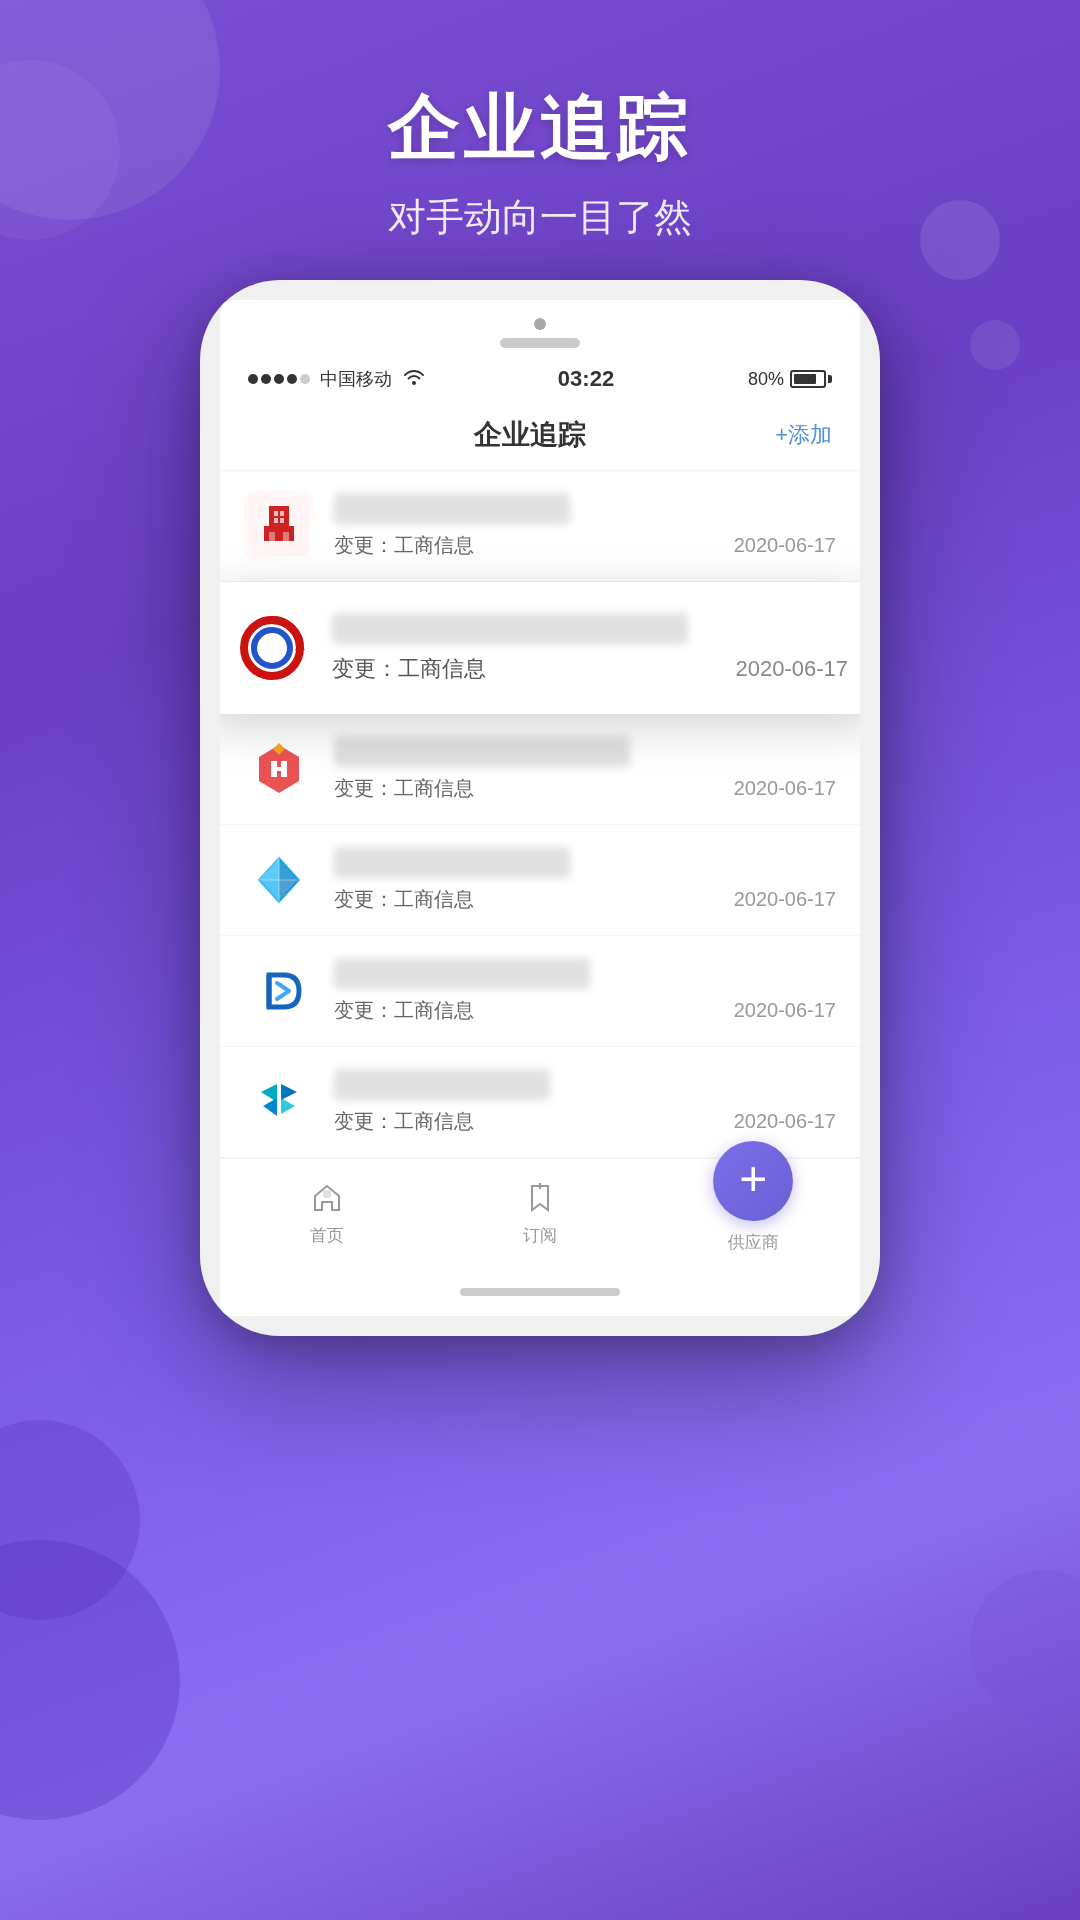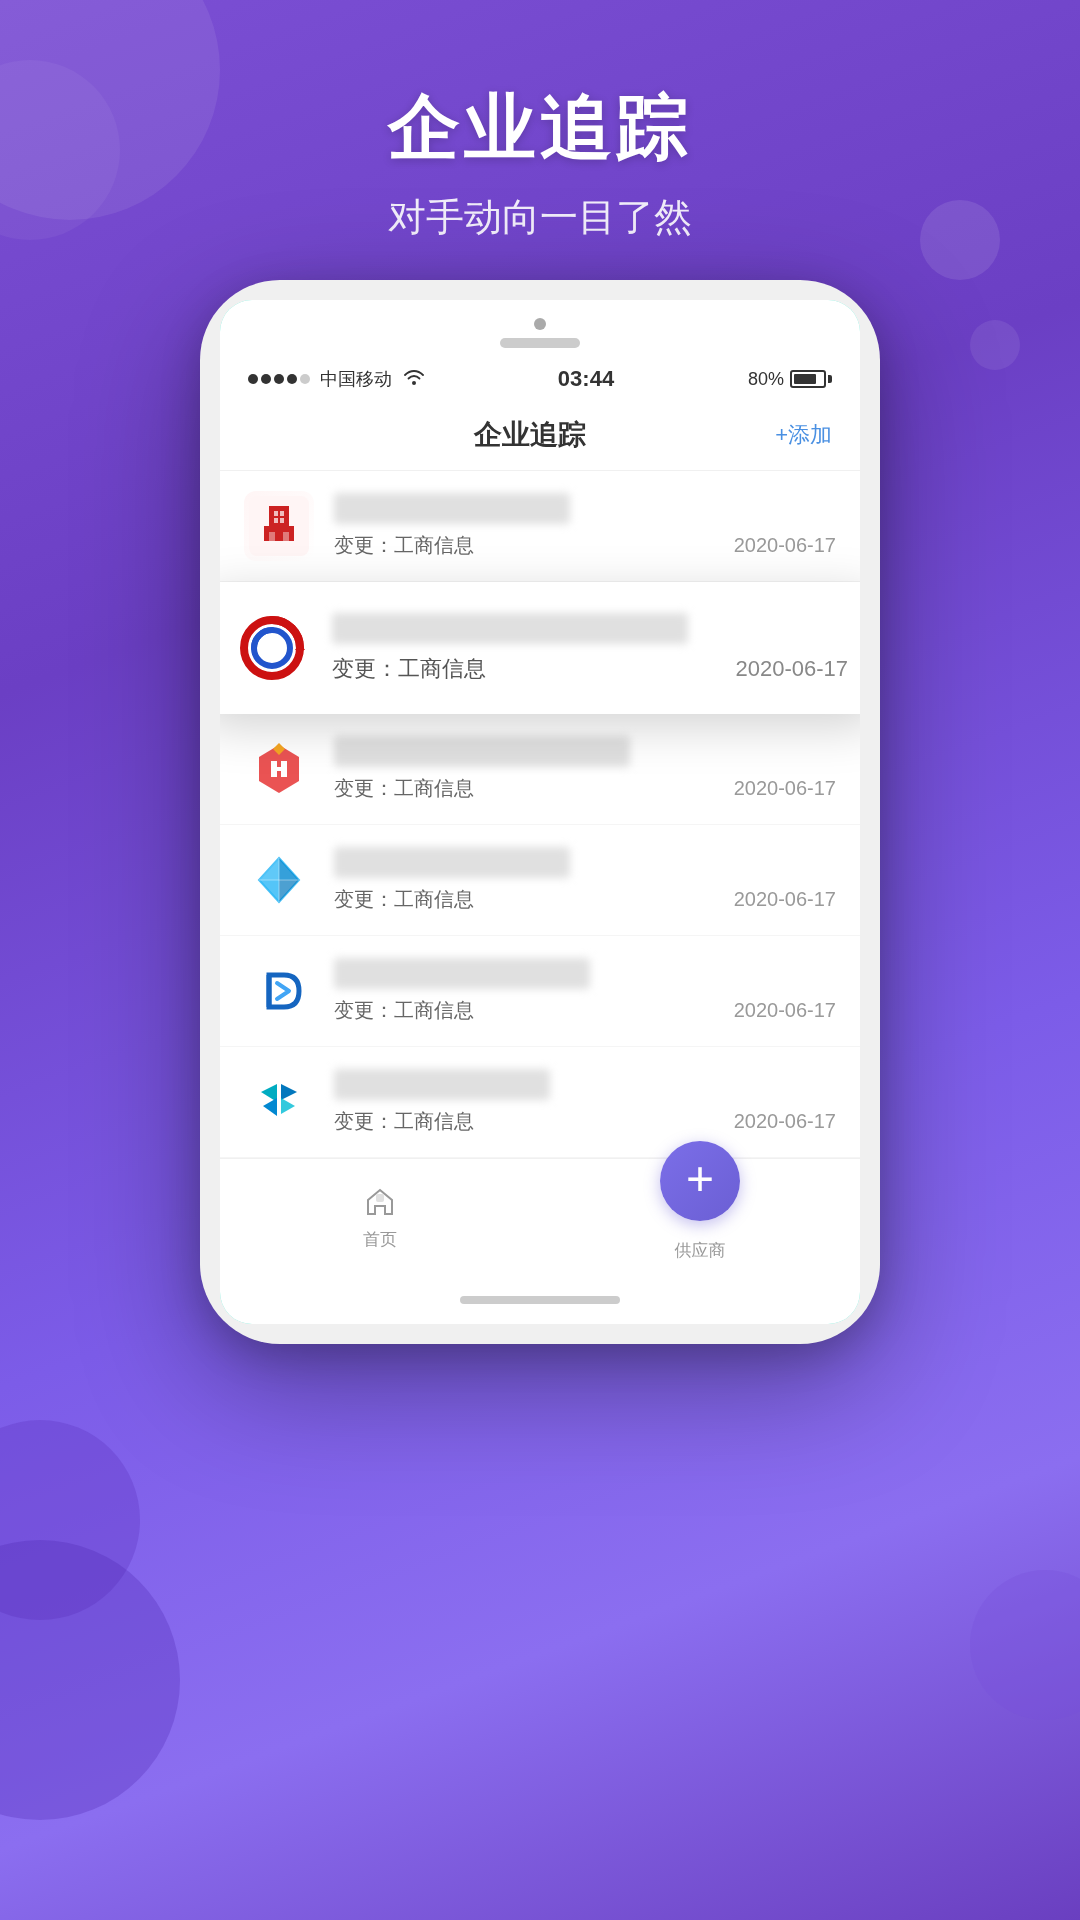--- a/index.html
+++ b/index.html
@@ -89,21 +89,21 @@
     .phone-frame {
       background: #f0f0f0;
       border-radius: 80px;
       padding: 20px;
       box-shadow: 0 40px 120px rgba(0,0,0,0.35), 0 10px 40px rgba(0,0,0,0.2);
       position: relative;
     }
 
     .phone-inner {
       background: #5eead4;
-      border-radius: 32px;
+      border-radius: 12px;
       overflow: hidden;
       position: relative;
     }
 
     
     .phone-top {
       background: #ffffff;
       padding: 18px 0 10px;
       display: flex;
       flex-direction: column;
@@ -407,21 +407,21 @@
           </div>
           <span class="carrier-text">中国移动</span>
           <span class="wifi-icon">
             <svg width="20" height="16" viewBox="0 0 20 16" fill="none">
               <path d="M10 12a2 2 0 1 1 0 4 2 2 0 0 1 0-4z" fill="#333"></path>
               <path d="M4.5 9.5C6.1 7.9 7.9 7 10 7s3.9.9 5.5 2.5" stroke="#333" stroke-width="1.8" fill="none" stroke-linecap="round"></path>
               <path d="M1 6C3.6 3.4 6.6 2 10 2s6.4 1.4 9 4" stroke="#333" stroke-width="1.8" fill="none" stroke-linecap="round"></path>
             </svg>
           </span>
         </div>
-        <div class="status-center">03:44</div>
+        <div class="status-center">03:22</div>
         <div class="status-right">
           <span>80%</span>
           <div class="battery-icon">
             <div class="battery-body">
               <div class="battery-fill"></div>
             </div>
             <div class="battery-tip"></div>
           </div>
         </div>
       </div>
@@ -594,26 +594,36 @@
         <div class="nav-item">
           <div class="nav-icon">
             <svg width="36" height="36" viewBox="0 0 36 36" fill="none">
               <path d="M6 16L18 6L30 16V30H23V22H13V30H6V16Z" stroke="#999" stroke-width="2" fill="none"></path>
               <rect x="14" y="10" width="8" height="8" rx="2" fill="#999" opacity="0.3"></rect>
             </svg>
           </div>
           <span class="nav-label">首页</span>
         </div>
 
+        <div class="nav-item">
+          <div class="nav-icon">
+            <svg width="36" height="36" viewBox="0 0 36 36" fill="none">
+              <path d="M10 6H26V30L18 24L10 30V6Z" stroke="#999" stroke-width="2" fill="none"></path>
+              <line x1="18" y1="3" x2="18" y2="9" stroke="#999" stroke-width="2"></line>
+              <line x1="15" y1="6" x2="21" y2="6" stroke="#999" stroke-width="2"></line>
+            </svg>
+          </div>
+          <span class="nav-label">订阅</span>
+        </div>
 
         <div class="nav-item">
           <div class="nav-add-btn">
             <span>+</span>
           </div>
-          <span class="nav-label" style="margin-top:12px;">供应商</span>
+          <span class="nav-label" style="margin-top:4px;">供应商</span>
         </div>
 
 
       </div>
 
       <div class="home-indicator">
         <div class="home-bar"></div>
       </div>
 
     </div>

